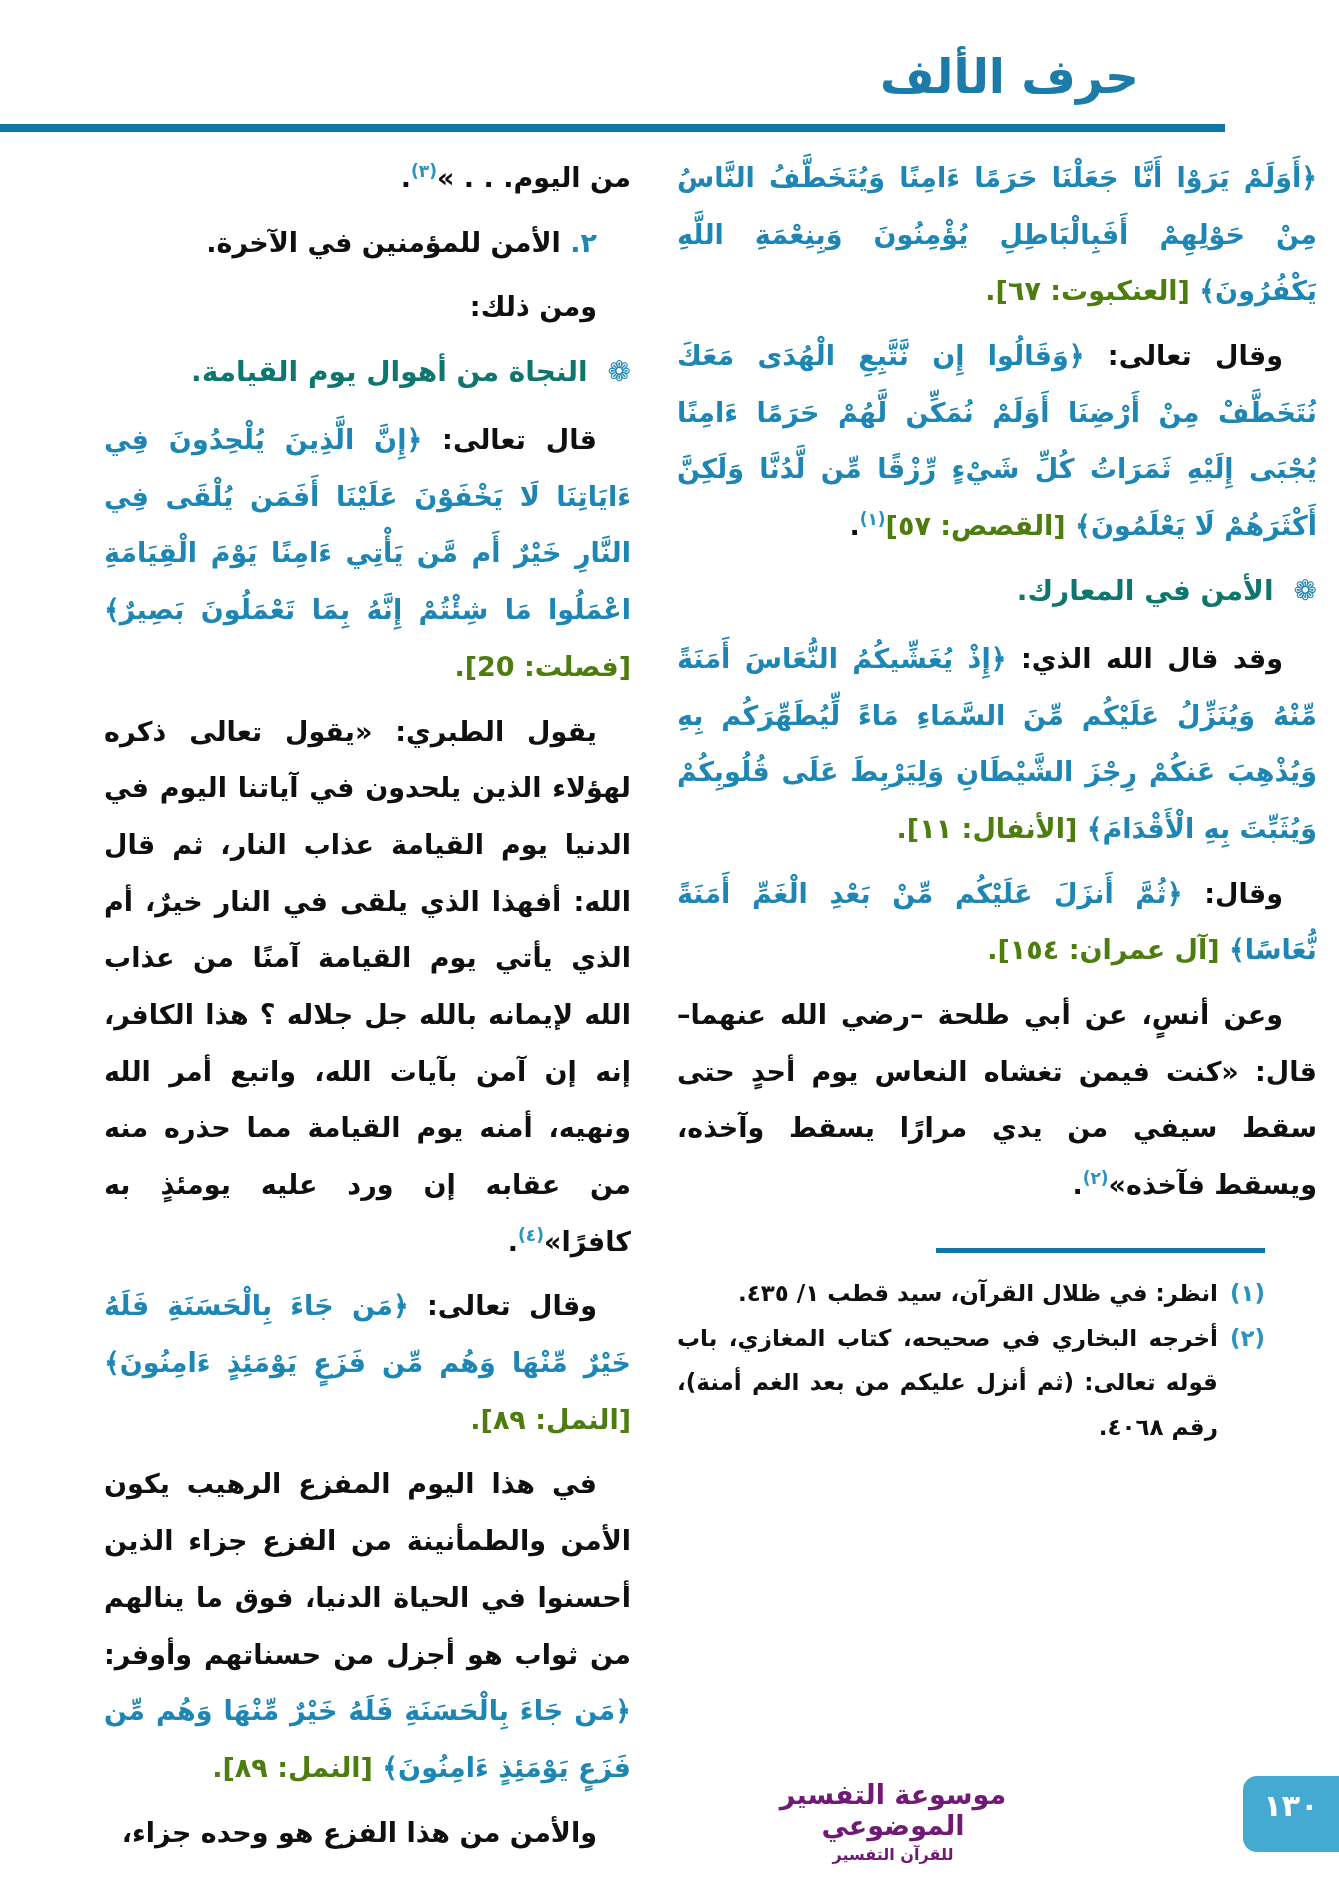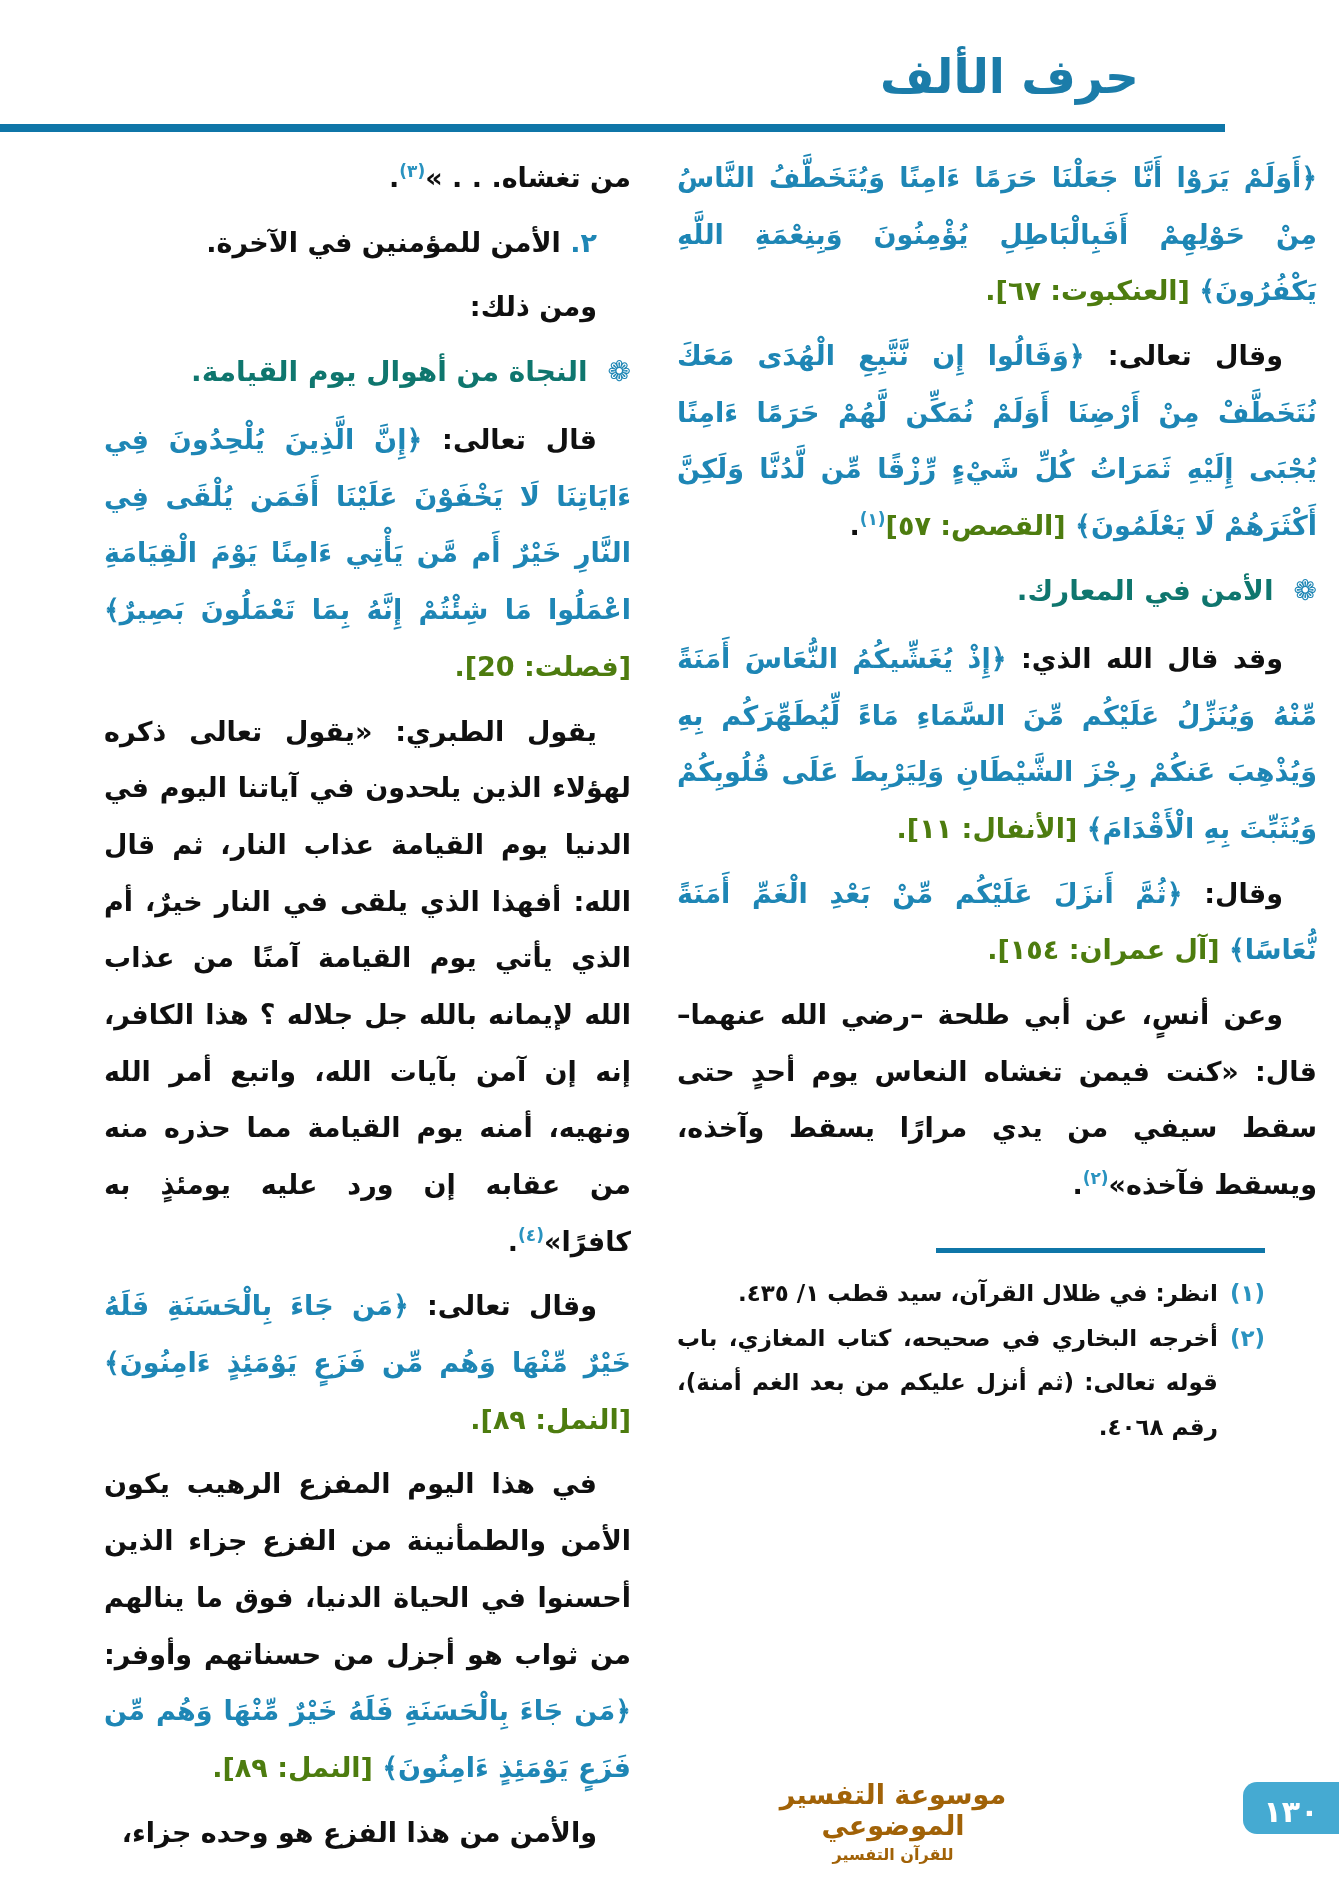--- a/index.html
+++ b/index.html
@@ -88,31 +88,31 @@
   }
   .footnote .num { color: #2a93c0; white-space: nowrap; }
 
   
   .logo {
     position: absolute;
     bottom: 26px;
     right: 316px;
     width: 260px;
     text-align: center;
-    color: #a16207;
+    color: #701a75;
   }
   .logo-line1 { font-size: 27px; font-weight: bold; letter-spacing: -1px; }
   .logo-line2 { font-size: 16px; font-weight: bold; margin-top: 4px; }
 
   .page-tab {
     position: absolute;
     right: 0;
-    bottom: 56px;
+    bottom: 38px;
     width: 96px;
-    height: 52px;
+    height: 76px;
     background: #45aad2;
     border-radius: 14px 0 0 14px;
     color: #ffffff;
     font-size: 30px;
     font-weight: bold;
     text-align: center;
     line-height: 60px;
   }
 </style>
 </head>
@@ -153,21 +153,21 @@
         </div>
         <div class="footnote">
           <span class="num">(٢)</span>
           <span>أخرجه البخاري في صحيحه، كتاب المغازي، باب قوله تعالى: (ثم أنزل عليكم من بعد الغم أمنة)، رقم ٤٠٦٨.</span>
         </div>
       </div>
     </section>
 
     <section class="col col-left">
 
-      <p class="para"><span>من تغشاه. . . »</span><span class="fn-marker">(٣)</span><span>.</span></p>
+      <p class="para"><span>من اليوم. . . »</span><span class="fn-marker">(٣)</span><span>.</span></p>
 
       <p class="para indent"><span class="num-blue">٢. </span><span>الأمن للمؤمنين في الآخرة.</span></p>
 
       <p class="para indent"><span>ومن ذلك:</span></p>
 
       <div class="heading">
         <span class="flower">❁</span>
         <span class="heading-text">النجاة من أهوال يوم القيامة.</span>
       </div>
 

